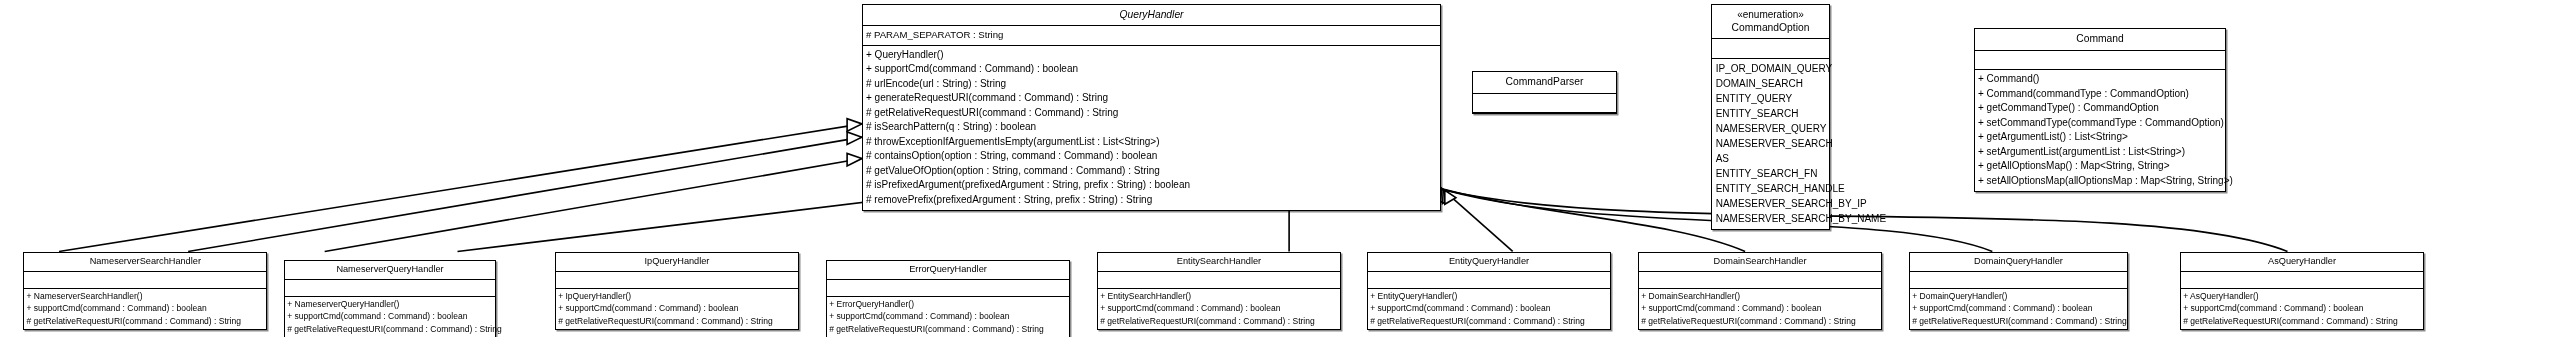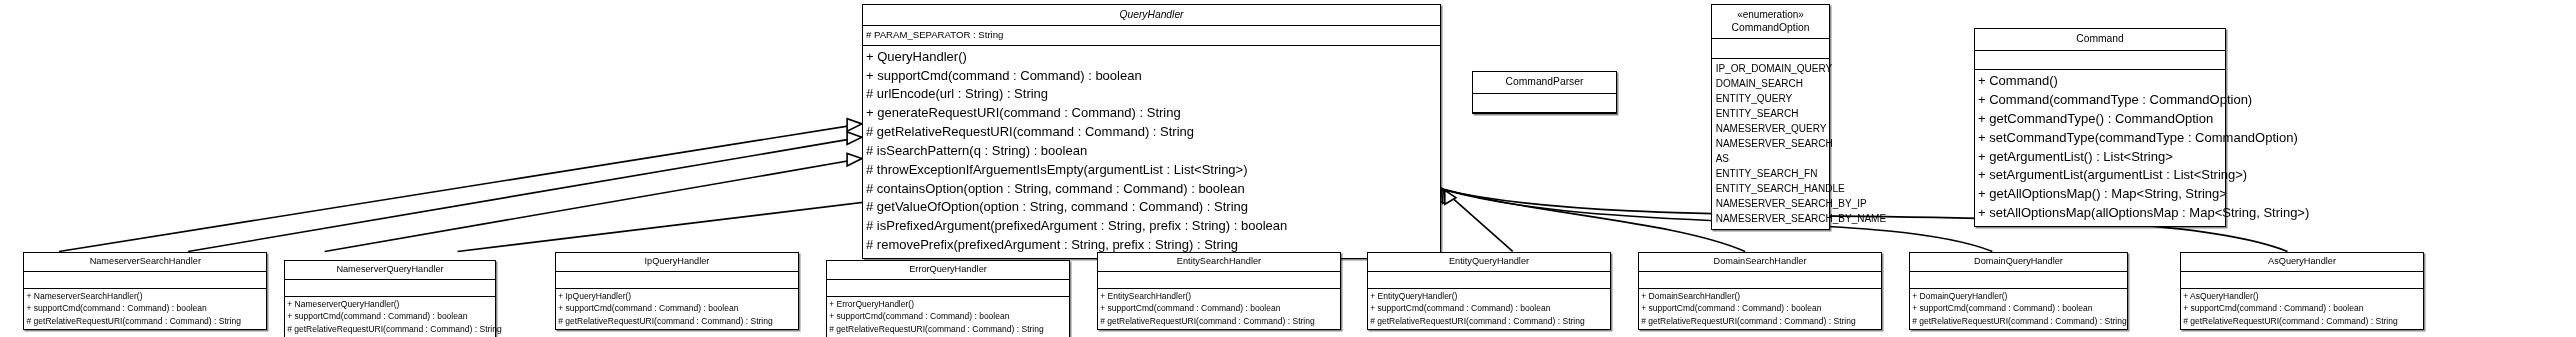--- a/index.html
+++ b/index.html
@@ -28,21 +28,21 @@
   .uml-attrs{
     border-bottom:1.5px solid #000;
     padding:2.2px 3px;
     font-size:9.6px;
     line-height:1.45;
     min-height:10.3px;
   }
   .uml-attrs.empty{min-height:11px;padding:3.7px 3px;}
   .uml-ops{
     padding:2.2px 3px 3px 3px;
-    font-size:13px;
+    font-size:10px;
     line-height:1.45;
   }
   .uml-line{white-space:nowrap;}
   .uml-enumvals{
     padding:2.2px 3.7px 3px 3.7px;
     font-size:10px;
     line-height:1.5;
   }
 
   

